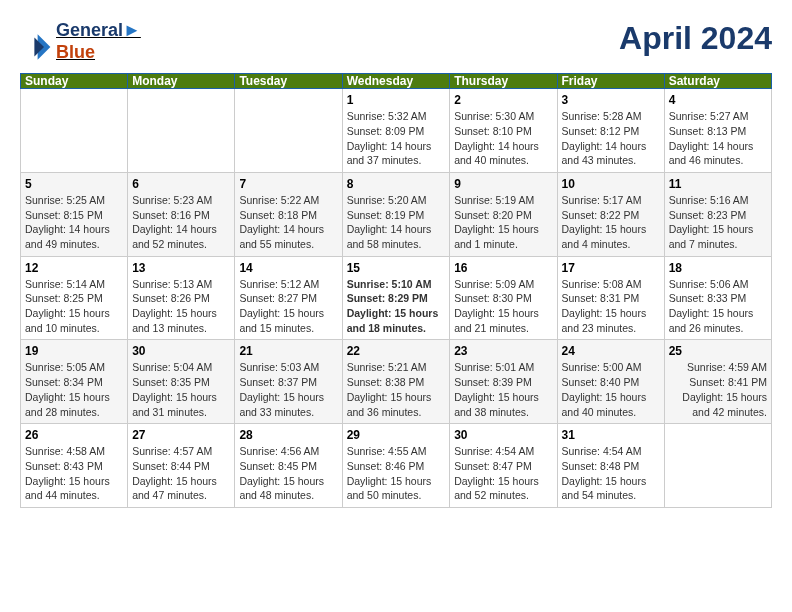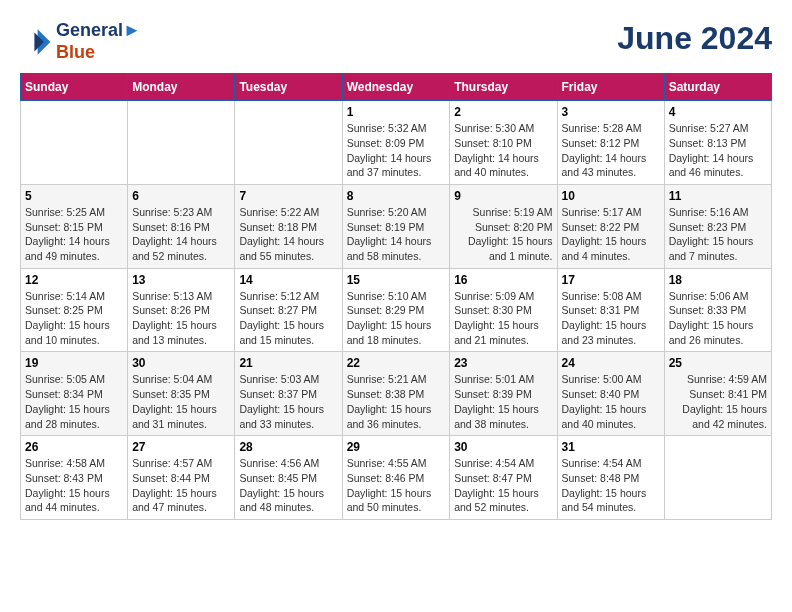--- a/index.html
+++ b/index.html
@@ -11,21 +11,22 @@
       padding: 20px;
     }
     .header {
       display: flex;
       justify-content: space-between;
       align-items: flex-start;
       margin-bottom: 10px;
     }
     .logo {
       display: flex;
-      align-items: center;
+      align-items: flex-end;
+      text-decoration: underline;
     }
     .logo-text {
       font-size: 18px;
       font-weight: bold;
       color: #1a3a6b;
       line-height: 1.2;
     }
     .logo-text span {
       color: #2575c4;
     }
@@ -45,23 +46,23 @@
     .location {
       font-size: 16px;
       color: #333;
     }
     .calendar {
       width: 100%;
       border-collapse: collapse;
       font-size: 11px;
     }
     .calendar th {
-      background: #be185d;
+      background: #4d7c0f;
       color: #fff;
-      padding: 6px 4px;
+      padding: 0 4px;
       text-align: left;
       font-size: 12px;
       border: 1px solid #1a5fa8;
     }
     .calendar td {
       border: 1px solid #ccc;
       vertical-align: top;
       padding: 4px;
       width: 108px;
       min-height: 90px;
@@ -94,21 +95,21 @@
     <svg class="logo-icon" viewBox="0 0 40 40">
       <polygon points="22,4 38,20 22,36" fill="#2575c4"></polygon>
       <polygon points="18,8 30,20 18,32" fill="#1a3a6b"></polygon>
     </svg>
     <div class="logo-text">
       <div>General<span>►</span></div>
       <div style="color:#c2410c;">Blue</div>
     </div>
   </div>
   <div class="title-block">
-    <div class="month-title">June 2024</div>
+    <div class="month-title">April 2024</div>
   </div>
 </div>
 
 <table class="calendar">
   <thead>
     <tr>
     <th>Sunday</th>
         <th>Monday</th>
         <th>Tuesday</th>
         <th>Wednesday</th>
@@ -175,21 +176,21 @@
         </td>
         <td>
           <span class="day-number">8</span>
           <div class="day-info" style="white-space: pre-line;">Sunrise: 5:20 AM
 Sunset: 8:19 PM
 Daylight: 14 hours
 and 58 minutes.</div>
         </td>
         <td>
           <span class="day-number">9</span>
-          <div class="day-info" style="white-space: pre-line; text-align: right;">Sunrise: 5:19 AM
+          <div class="day-info" style="white-space: pre-line;">Sunrise: 5:19 AM
 Sunset: 8:20 PM
 Daylight: 15 hours
 and 1 minute.</div>
         </td>
         <td>
           <span class="day-number">10</span>
           <div class="day-info" style="white-space: pre-line;">Sunrise: 5:17 AM
 Sunset: 8:22 PM
 Daylight: 15 hours
 and 4 minutes.</div>
@@ -219,21 +220,21 @@
         </td>
         <td>
           <span class="day-number">14</span>
           <div class="day-info" style="white-space: pre-line;">Sunrise: 5:12 AM
 Sunset: 8:27 PM
 Daylight: 15 hours
 and 15 minutes.</div>
         </td>
         <td>
           <span class="day-number">15</span>
-          <div class="day-info" style="white-space: pre-line;">Sunrise: 5:10 AM
+          <div class="day-info" style="white-space: pre-line; font-weight: bold;">Sunrise: 5:10 AM
 Sunset: 8:29 PM
 Daylight: 15 hours
 and 18 minutes.</div>
         </td>
         <td>
           <span class="day-number">16</span>
           <div class="day-info" style="white-space: pre-line;">Sunrise: 5:09 AM
 Sunset: 8:30 PM
 Daylight: 15 hours
 and 21 minutes.</div>

